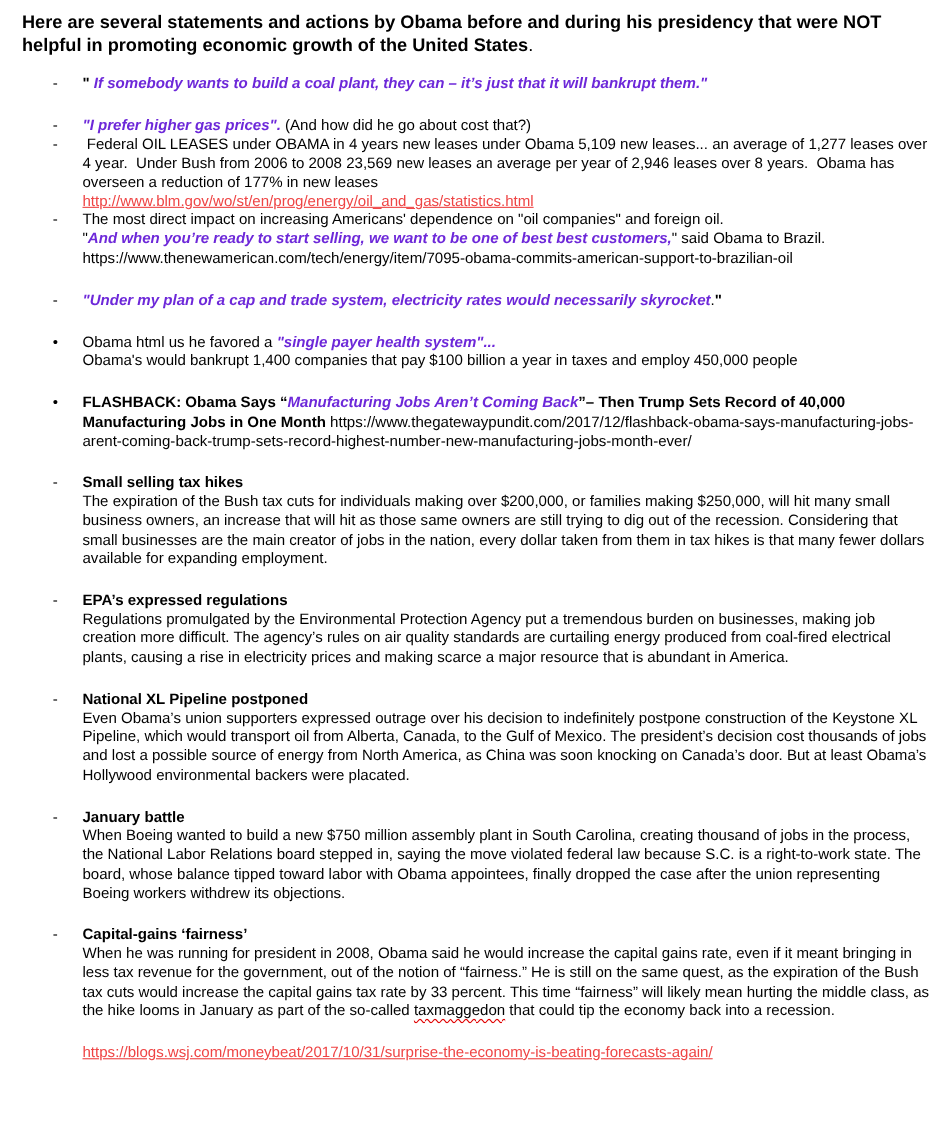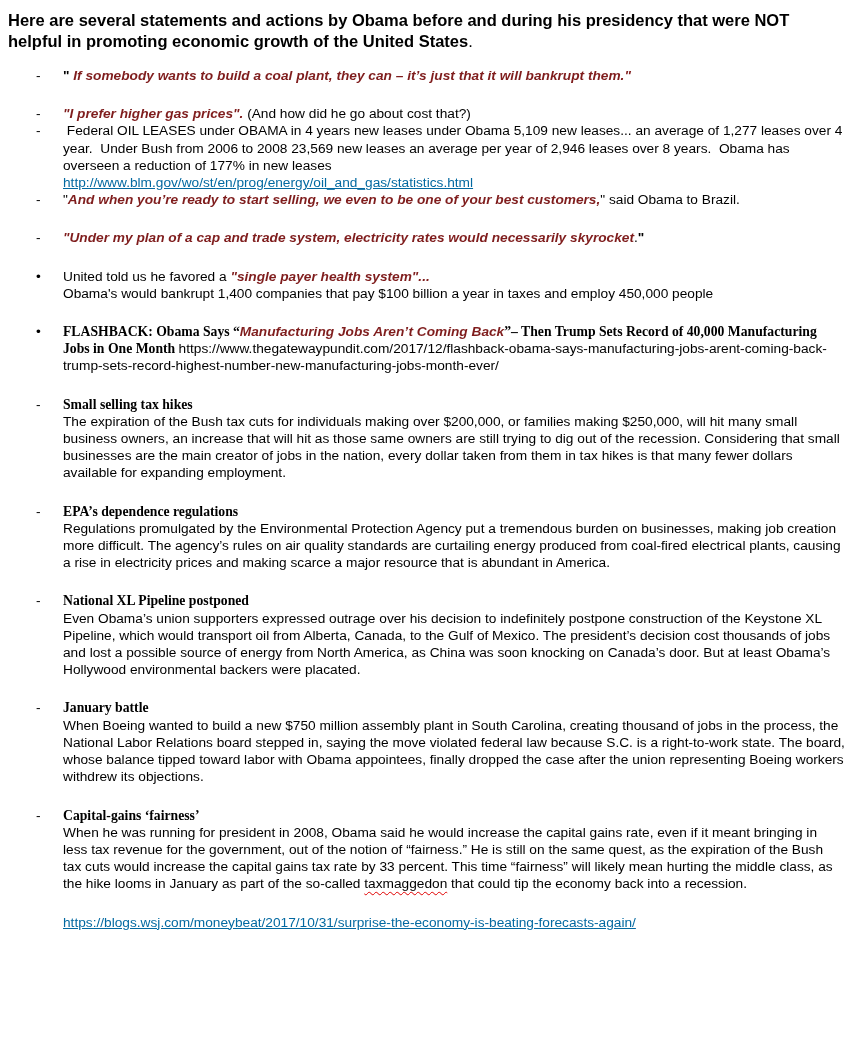--- a/index.html
+++ b/index.html
@@ -5,21 +5,21 @@
   html, body { margin: 0; padding: 0; }
   body {
     width: 862px; height: 1042px;
     background: #ffffff;
     overflow: hidden;
     font-family: "Liberation Sans", sans-serif;
     color: #000000;
     -webkit-font-smoothing: antialiased;
   }
   .doc {
-    padding: 10px 17px 0 8px;
+    padding: 10px 17px 0 20px;
     box-sizing: border-box;
     width: 862px;
   }
   .doc-title {
     font-size: 16.5px;
     line-height: 21px;
     margin: 0 0 15px 0;
     white-space: pre-wrap;
   }
   .block {
@@ -32,29 +32,29 @@
   .marker {
     flex: 0 0 27px;
     text-align: left;
   }
   .content { flex: 1 1 auto; min-width: 0; }
   .line { white-space: pre-wrap; }
   
   .run.tb { font-weight: bold; }
   .run.tn { font-weight: normal; }
   .run.n  { }
-  .run.b  { font-weight: bold; font-family: Liberation Serif, serif; }
+  .run.b  { font-weight: bold; }
   .run.bq { font-weight: bold; }
   .run.rbi {
-    color: #7f1d1d;
+    color: #6d28d9;
     font-weight: bold;
     font-style: italic;
   }
   .run.link {
-    color: #0369a1;
+    color: #ef4444;
     text-decoration: underline;
     cursor: pointer;
   }
   .run.sq {
     text-decoration: underline wavy #e00000;
     text-decoration-thickness: 1px;
     text-underline-offset: 3px;
     text-decoration-skip-ink: none;
   }
 </style>
@@ -79,53 +79,55 @@
       <div class="block">
         <span class="marker">-</span>
         <div class="content">
           <div class="line"><span class="run n"> Federal OIL LEASES under OBAMA in 4 years new leases under Obama 5,109 new leases... an average of 1,277 leases over 4 year.  Under Bush from 2006 to 2008 23,569 new leases an average per year of 2,946 leases over 8 years.  Obama has overseen a reduction of 177% in new leases</span></div>
           <div class="line"><a class="run link" href="#">http://www.blm.gov/wo/st/en/prog/energy/oil_and_gas/statistics.html</a></div>
         </div>
       </div>
       <div class="block">
         <span class="marker">-</span>
         <div class="content">
-          <div class="line"><span class="run n">"</span><span class="run rbi">And when you’re ready to start selling, we even to be one of your best customers,</span><span class="run n">" said Obama to Brazil.</span></div>
+          <div class="line"><span class="run n">The most direct impact on increasing Americans' dependence on "oil companies" and foreign oil.</span></div>
+          <div class="line"><span class="run n">"</span><span class="run rbi">And when you’re ready to start selling, we want to be one of best best customers,</span><span class="run n">" said Obama to Brazil.</span></div>
+          <div class="line"><span class="run n">https://www.thenewamerican.com/tech/energy/item/7095-obama-commits-american-support-to-brazilian-oil</span></div>
         </div>
       </div>
       <div class="block gap">
         <span class="marker">-</span>
         <div class="content">
           <div class="line"><span class="run rbi">"Under my plan of a cap and trade system, electricity rates would necessarily skyrocket</span><span class="run n">.</span><span class="run bq">"</span></div>
         </div>
       </div>
       <div class="block gap">
         <span class="marker">•</span>
         <div class="content">
-          <div class="line"><span class="run n">United told us he favored a </span><span class="run rbi">"single payer health system"...</span></div>
+          <div class="line"><span class="run n">Obama html us he favored a </span><span class="run rbi">"single payer health system"...</span></div>
           <div class="line"><span class="run n">Obama's would bankrupt 1,400 companies that pay $100 billion a year in taxes and employ 450,000 people</span></div>
         </div>
       </div>
       <div class="block gap">
         <span class="marker">•</span>
         <div class="content">
           <div class="line"><span class="run b">FLASHBACK: Obama Says “</span><span class="run rbi">Manufacturing Jobs Aren’t Coming Back</span><span class="run b">”– Then Trump Sets Record of 40,000 Manufacturing Jobs in One Month </span><span class="run n">https://www.thegatewaypundit.com/2017/12/flashback-obama-says-manufacturing-jobs-arent-coming-back-trump-sets-record-highest-number-new-manufacturing-jobs-month-ever/</span></div>
         </div>
       </div>
       <div class="block gap">
         <span class="marker">-</span>
         <div class="content">
           <div class="line"><span class="run b">Small selling tax hikes</span></div>
           <div class="line"><span class="run n">The expiration of the Bush tax cuts for individuals making over $200,000, or families making $250,000, will hit many small business owners, an increase that will hit as those same owners are still trying to dig out of the recession. Considering that small businesses are the main creator of jobs in the nation, every dollar taken from them in tax hikes is that many fewer dollars available for expanding employment.</span></div>
         </div>
       </div>
       <div class="block gap">
         <span class="marker">-</span>
         <div class="content">
-          <div class="line"><span class="run b">EPA’s dependence regulations</span></div>
+          <div class="line"><span class="run b">EPA’s expressed regulations</span></div>
           <div class="line"><span class="run n">Regulations promulgated by the Environmental Protection Agency put a tremendous burden on businesses, making job creation more difficult. The agency’s rules on air quality standards are curtailing energy produced from coal-fired electrical plants, causing a rise in electricity prices and making scarce a major resource that is abundant in America.</span></div>
         </div>
       </div>
       <div class="block gap">
         <span class="marker">-</span>
         <div class="content">
           <div class="line"><span class="run b">National XL Pipeline postponed</span></div>
           <div class="line"><span class="run n">Even Obama’s union supporters expressed outrage over his decision to indefinitely postpone construction of the Keystone XL Pipeline, which would transport oil from Alberta, Canada, to the Gulf of Mexico. The president’s decision cost thousands of jobs and lost a possible source of energy from North America, as China was soon knocking on Canada’s door. But at least Obama’s Hollywood environmental backers were placated.</span></div>
         </div>
       </div>

